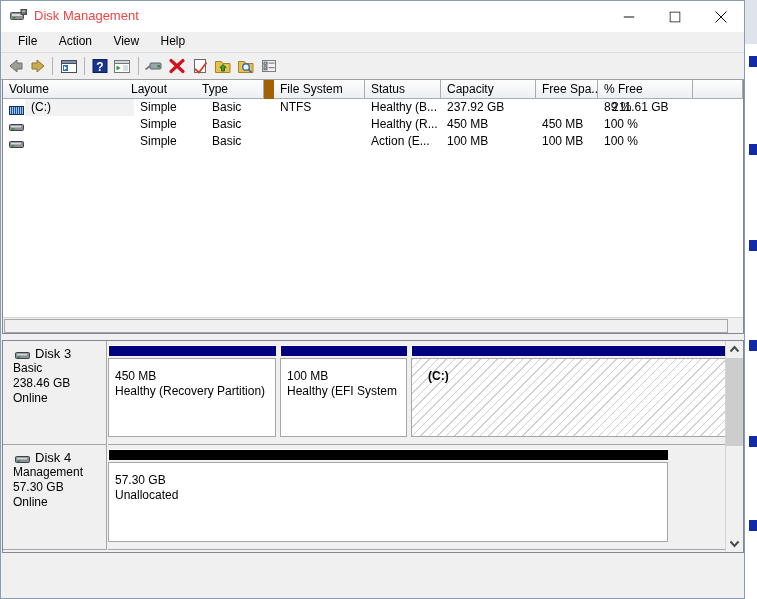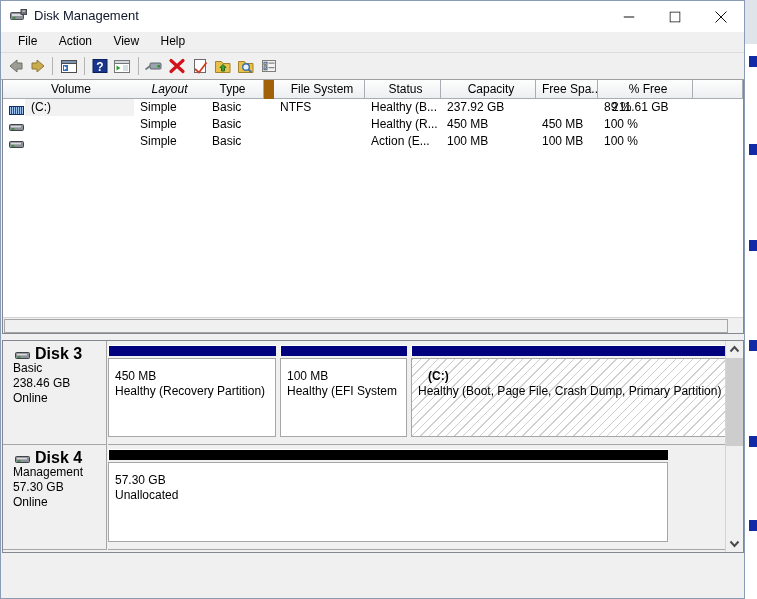--- a/index.html
+++ b/index.html
@@ -13,41 +13,41 @@
   #bg-window .bgstrip{position:absolute;left:0;width:13px;background:#dfe3ea;}
   #bg-window .bgblue{position:absolute;left:5px;width:8px;height:11px;background:#1229a8;}
   #bg-window .bgedge{position:absolute;left:0;top:0;width:1px;height:599px;background:#9aa3b0;}
 
   #win{position:absolute;left:0;top:0;width:745px;height:599px;background:#f0f0f0;
        border:1px solid #8a9bb5;box-sizing:border-box;}
 
   
   #titlebar{position:relative;height:31px;background:#ffffff;}
   #app-icon{position:absolute;left:9px;top:8px;width:17px;height:14px;}
-  #title-text{position:absolute;left:33px;top:7px;font-size:13px;color:#0f172a;}
+  #title-text{position:absolute;left:33px;top:7px;font-size:13px;color:#ef4444;}
   .wbtn{position:absolute;top:0;width:46px;height:31px;cursor:default;}
   .wbtn svg{position:absolute;left:50%;top:50%;transform:translate(-50%,-50%);}
   #btn-min{right:92px;}
   #btn-max{right:46px;}
   #btn-close{right:0px;}
 
   
   #menubar{position:relative;height:20px;background:#f0f0f0;padding-left:8px;}
   .menu-item{display:inline-block;padding:2px 9px 3px 9px;font-size:12px;line-height:15px;cursor:default;}
 
   
   #toolbar{position:relative;height:26px;background:#f0f0f0;
            border-top:1px solid #dcdcdc;border-bottom:1px solid #a0a0a0;}
   .tbtn{position:absolute;top:3px;width:20px;height:20px;}
   .tsep{position:absolute;top:4px;width:1px;height:18px;background:#b4b4b4;}
 
   
   #list-pane{position:absolute;left:1px;top:79px;width:742px;height:254px;background:#fff;
              box-sizing:border-box;border:1px solid #828790;border-top:none;}
-  #col-header{position:relative;height:19px;background:#a16207;text-align:center;}
+  #col-header{position:relative;height:19px;background:#a16207;}
   .colh{position:absolute;top:0;height:19px;box-sizing:border-box;
         background:linear-gradient(#fdfdfd,#eceff1);
         border-right:1px solid #a8acb3;border-bottom:1px solid #a8acb3;
         padding:2px 0 0 6px;font-size:12px;white-space:nowrap;overflow:hidden;}
   #rows{position:relative;}
   .row{position:relative;height:17px;line-height:17px;white-space:nowrap;}
   .cell{position:absolute;top:0;height:17px;font-size:12px;overflow:hidden;white-space:nowrap;}
   .volcell{padding-left:28px;}
   .rowsel{position:absolute;left:22px;top:0;height:17px;background:#f2f2f2;}
   .volicon{position:absolute;left:6px;top:4px;width:15px;height:9px;}
@@ -60,21 +60,21 @@
   
   #splitter{position:absolute;left:1px;top:333px;width:742px;height:6px;background:#f0f0f0;}
 
   
   #graph-pane{position:absolute;left:1px;top:339px;width:742px;height:213px;
               background:#f0f0f0;box-sizing:border-box;border:1px solid #828790;overflow:hidden;}
   .disk-block{position:relative;box-sizing:border-box;}
   .disk-label{position:absolute;left:0;top:0;width:104px;height:100%;
               background:#f0f0f0;border-right:1px solid #a6a6a6;
               border-bottom:1px solid #a6a6a6;box-sizing:border-box;padding:6px 0 0 10px;}
-  .disk-name{font-weight:bold;font-size:16px;padding-left:22px;line-height:14px;}
+  .disk-name{font-weight:normal;font-size:13px;padding-left:22px;line-height:14px;}
   .diskicon{position:absolute;left:12px;top:8px;width:15px;height:9px;}
   .disk-meta{font-size:12px;line-height:15px;}
   .disk-strip{position:absolute;left:105px;top:0;right:0;height:100%;
               box-sizing:border-box;border-bottom:1px solid #a6a6a6;padding:4px 0 0 0;}
   .part{position:absolute;top:4px;box-sizing:border-box;}
   .part .capbar{height:11px;box-sizing:border-box;border-left:1px solid #fff;border-top:1px solid #fff;}
   .part .body{position:absolute;left:0;right:0;top:13px;bottom:0;box-sizing:border-box;
               border:1px solid #a6a6a6;background:#fff;padding:10px 0 0 6px;}
   .part .body.hatch{
      background-color:#fff;
@@ -226,21 +226,21 @@
         <path d="M5.4 12.2 L6.3 13.2 L7.9 10.9" stroke="#2e6bb8" stroke-width="1" fill="none"></path>
         <rect x="9.5" y="6.6" width="6" height="1" fill="#6b6b6b"></rect>
         <rect x="9.5" y="11.2" width="6" height="1" fill="#6b6b6b"></rect>
       </svg>
     </div>
   </div>
 
   <div id="list-pane">
     <div id="col-header">
         <div class="colh" style="left: 0px; width: 131px;">Volume</div>
-        <div class="colh" style="left: 128px; width: 72px; font-style: italic;">Layout</div>
+        <div class="colh" style="left: 122px; width: 72px;">Layout</div>
         <div class="colh" style="left: 193px; width: 68px;">Type</div>
         <div class="colh" style="left: 271px; width: 91px;">File System</div>
         <div class="colh" style="left: 362px; width: 76px;">Status</div>
         <div class="colh" style="left: 438px; width: 95px;">Capacity</div>
         <div class="colh" style="left: 533px; width: 62px;">Free Spa...</div>
         <div class="colh" style="left: 595px; width: 95px;">% Free</div>
         <div class="colh" style="left: 690px; width: 50px;"></div>
       </div>
     <div id="rows">
         <div class="row">
@@ -328,21 +328,20 @@
               <div class="capbar" style="background:#00007e;"></div>
               <div class="body">
                 <div class="ptext">100 MB</div>
                 <div class="ptext">Healthy (EFI System </div>
               </div>
             </div>
             <div class="part" style="left: 303px; width: 327px; height: 92px;">
               <div class="capbar" style="background:#00007e;"></div>
               <div class="body hatch">
                 <div class="ptext bold">(C:)</div>
-                <div class="ptext">Healthy (Boot, Page File, Crash Dump, Primary Partition)</div>
               </div>
             </div>
           </div>
         </div>
         <div class="disk-block" style="height: 105px;">
           <div class="disk-label">
             <span class="diskicon"><svg width="15" height="9" viewBox="0 0 15 9">
                 <rect x="0.5" y="1.5" width="14" height="6" rx="1" fill="#8d9096" stroke="#3f4247"></rect>
                 <rect x="2" y="2.8" width="10" height="1.6" fill="#d8dade"></rect>
                 <rect x="2.4" y="5.2" width="3" height="1.5" fill="#2d8f2d"></rect>

